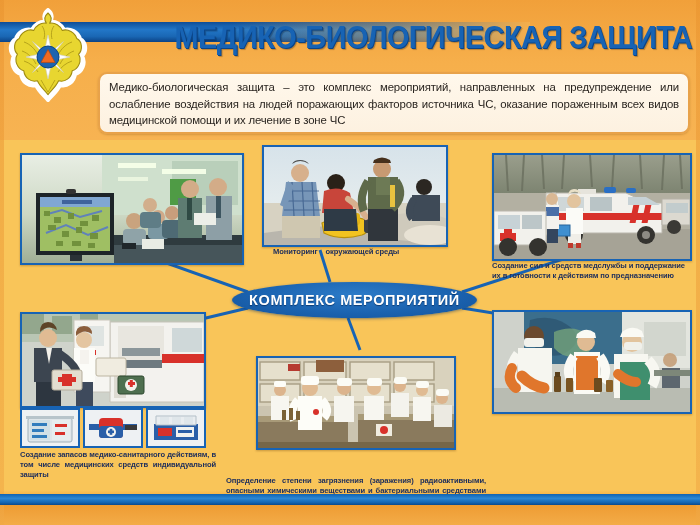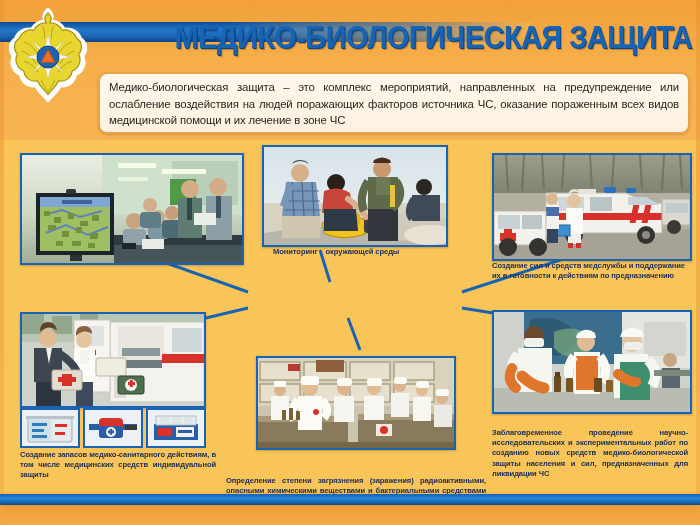--- a/index.html
+++ b/index.html
@@ -400,20 +400,23 @@
 
         <g>
           <path d="M168 44 h28 v26 h-28 z" fill="#dcd9d0" stroke="#b5b2a8"></path>
           <rect x="172" y="48" width="22" height="10" fill="#c2cccd"></rect>
           <circle cx="180" cy="72" r="7" fill="#3a3935"></circle>
         </g>
       </svg>
     </div>
     <div class="caption" style="left:492px;top:121px;width:196px;">Создание сил и средств медслужбы и поддержание их в готовности к действиям по предназначению</div>
 
+    <div id="center-node" style="left:232px;top:142px;">
+      <span id="center-label">КОМПЛЕКС  МЕРОПРИЯТИЙ</span>
+    </div>
 
     <div class="photo" style="left:20px;top:172px;width:182px;height:92px;">
       <svg class="inner" viewBox="0 0 182 92" preserveAspectRatio="none">
         <rect width="182" height="92" fill="#cfd3cb"></rect>
         <rect width="182" height="28" fill="#b9c6b4"></rect>
         <g fill="#93a78d">
             <rect x="0" y="0" width="22" height="20"></rect>
             <rect x="30" y="2" width="20" height="18"></rect>
           <rect x="58" y="0" width="18" height="22"></rect>
           </g>
@@ -632,19 +635,18 @@
           <rect x="112" y="68" width="7" height="12" rx="1" fill="#8a6128"></rect>
         </g>
 
         <g opacity=".85">
           <circle cx="176" cy="48" r="7" fill="#c49c74"></circle>
           <path d="M168 56 h18 v20 h-18 z" fill="#4a5560"></path>
           <rect x="160" y="58" width="36" height="6" fill="#6f7a6b"></rect>
         </g>
       </svg>
     </div>
-    <div class="caption just" style="left:492px;top:288px;width:196px;">Заблаговременное проведение научно-исследовательских и экспериментальных работ по созданию новых средств медико-биологической защиты населения и сил, предназначенных для ликвидации ЧС</div>
 
   </div>
 
   <div id="bottom-bar"></div>
 
 </div>
 
 </body></html>

